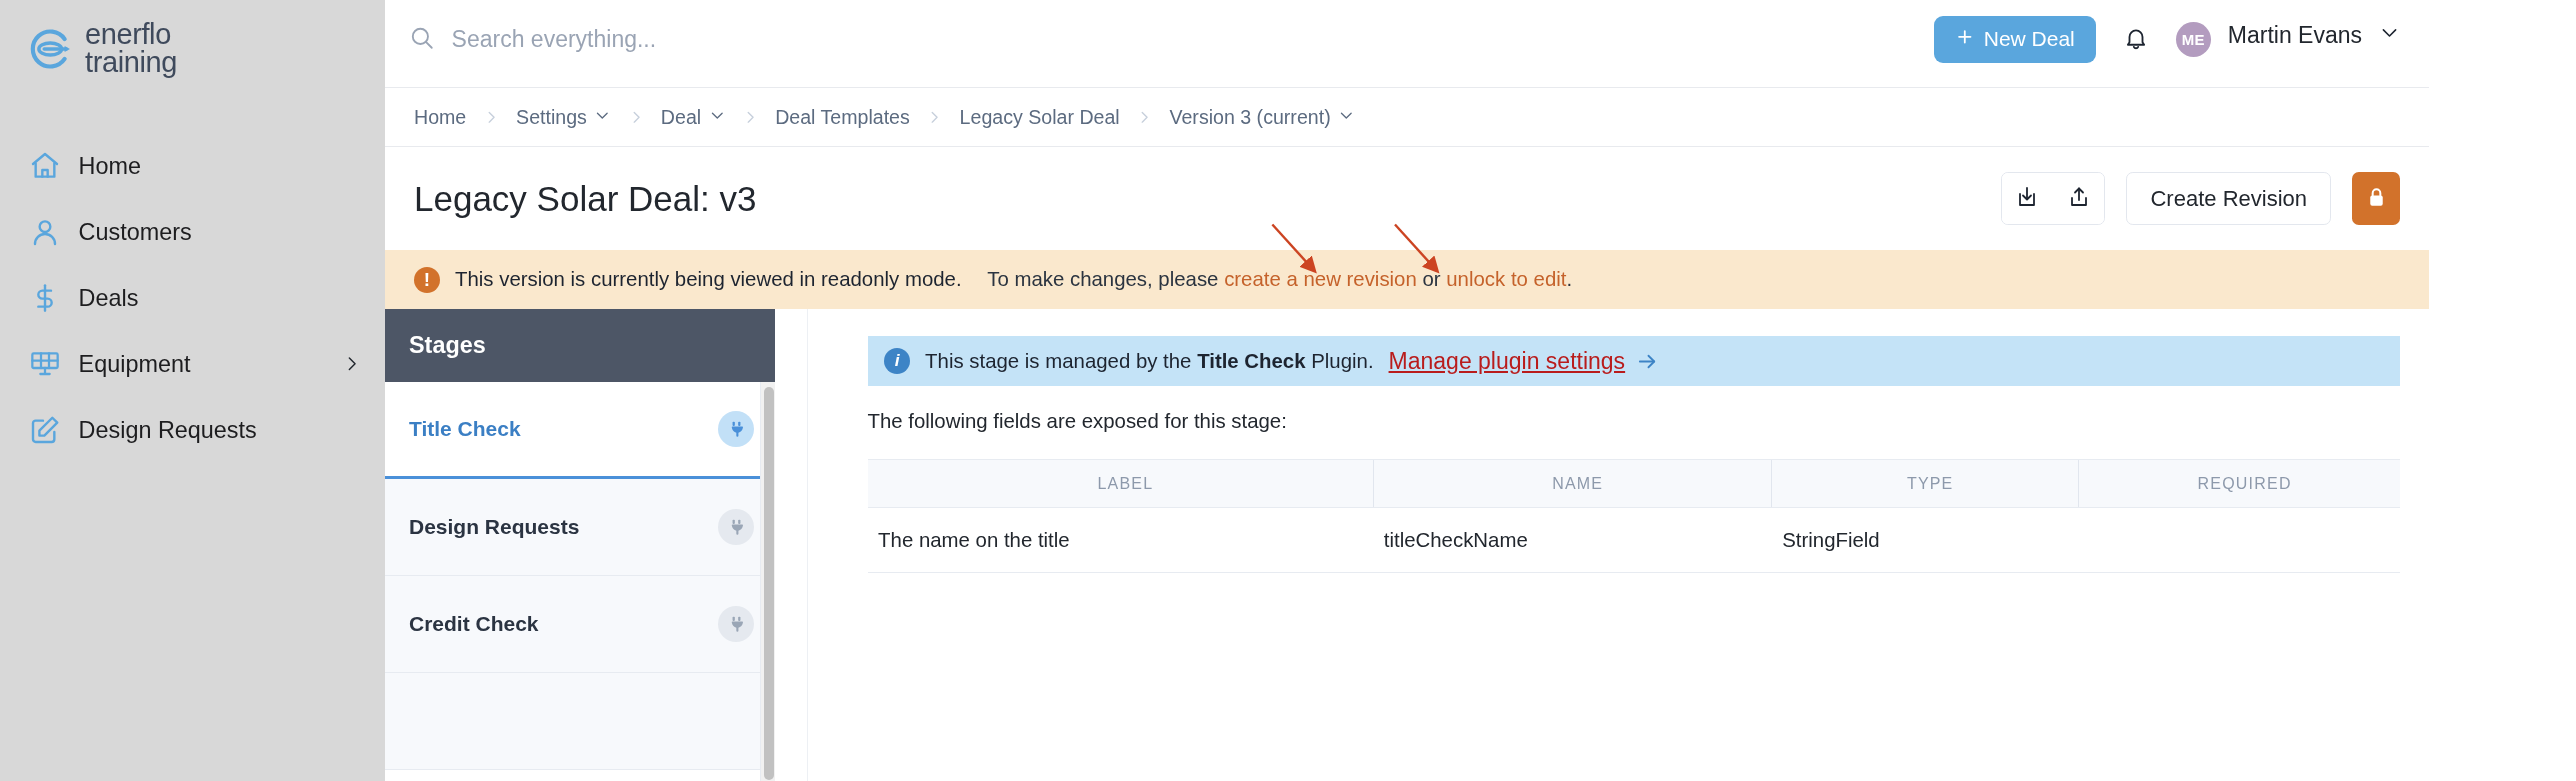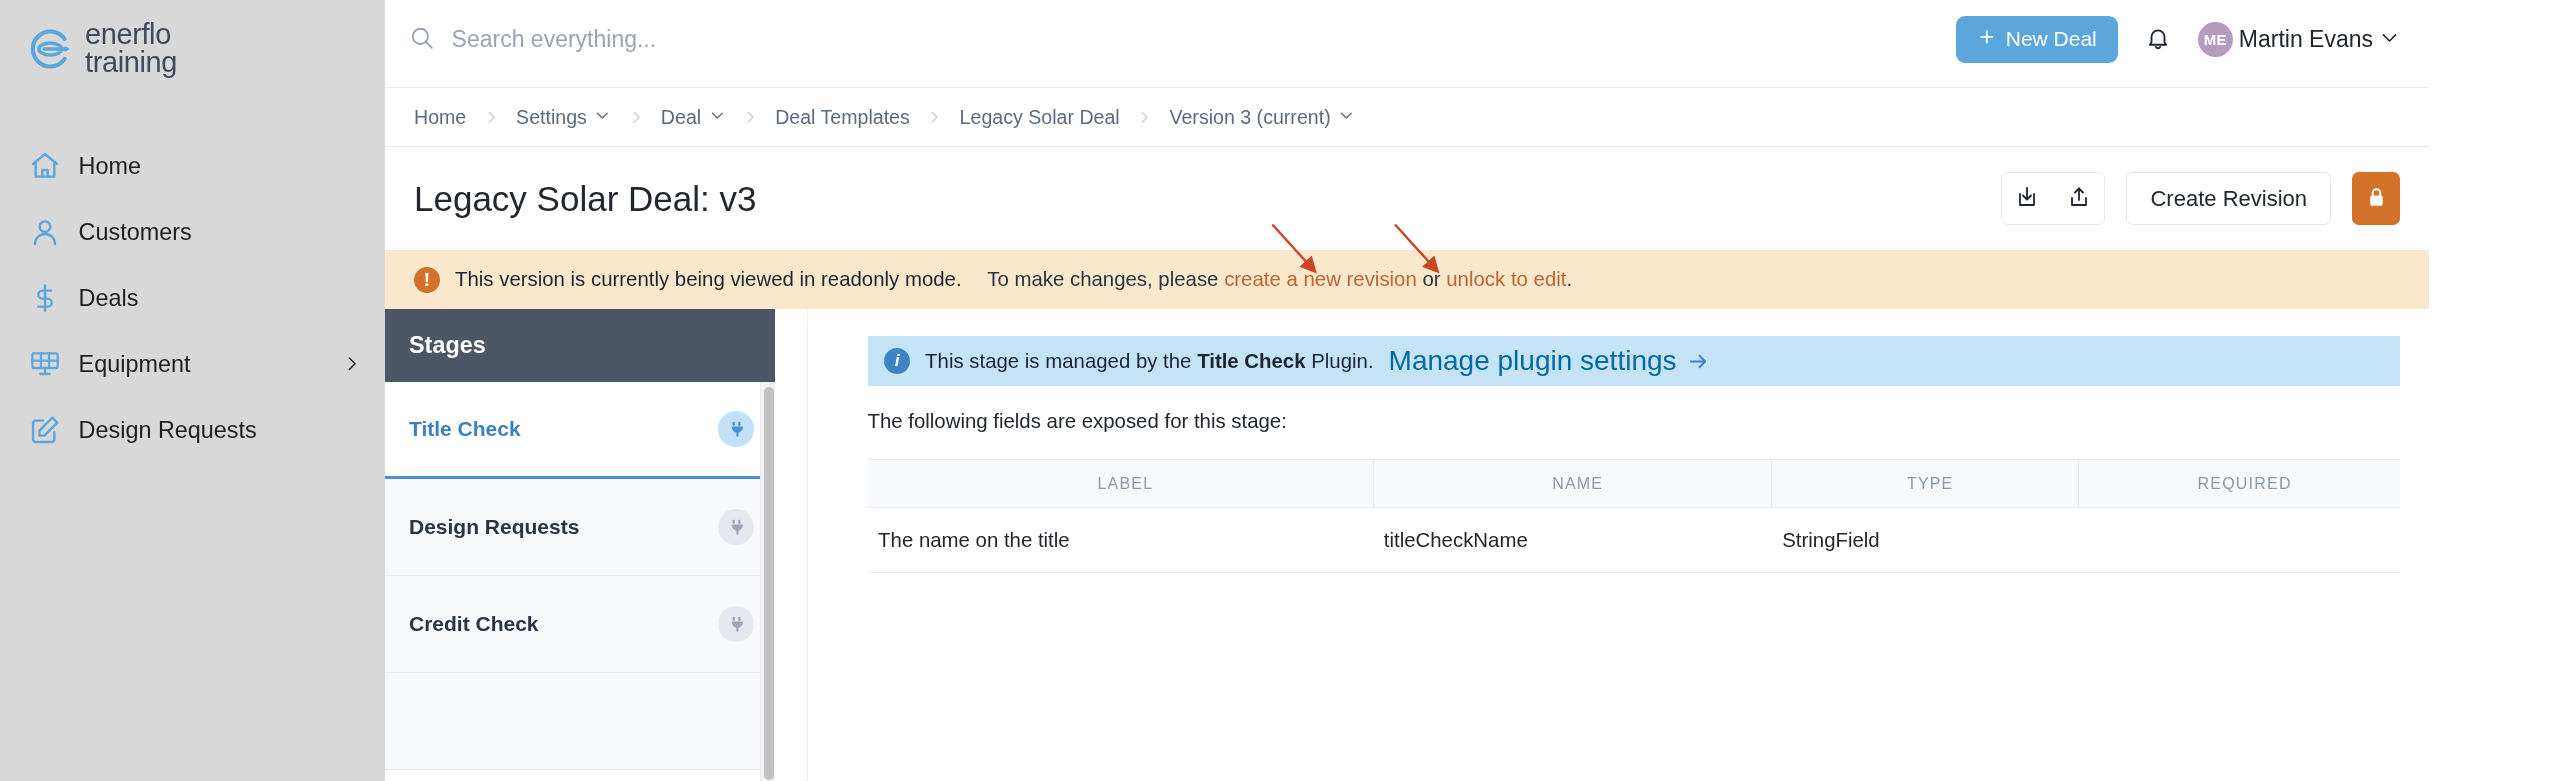--- a/index.html
+++ b/index.html
@@ -68,21 +68,21 @@
   .topbar-right { display: flex; align-items: center; gap: 27px; margin-left: auto; }
   .new-deal-btn {
     background: #5aa6dd; color: #fff;
     border: none; border-radius: 9px;
     height: 47px; padding: 0 21px;
     display: flex; align-items: center; gap: 9px;
     font-size: 21px; font-family: inherit; font-weight: 500;
     cursor: pointer; white-space: nowrap;
   }
   .bell-btn { background: none; border: none; cursor: pointer; display:flex; align-items:center; padding:0; }
-  .user-wrap { display: flex; align-items: center; gap: 6px; cursor: pointer; }
+  .user-wrap { display: flex; align-items: flex-start; gap: 17px; cursor: pointer; }
   .avatar {
     width: 35px; height: 35px; border-radius: 50%;
     background: #b39cbf; color: #fff;
     display: flex; align-items: center; justify-content: center;
     font-size: 15px; font-weight: 600; letter-spacing: 0.4px;
   }
   .user-name { font-size: 23px; color: #22272e; font-weight: 500; white-space: nowrap; }
 
   
   .breadcrumb-bar {
@@ -212,21 +212,21 @@
   }
   .info-icon {
     width: 26px; height: 26px; border-radius: 50%;
     background: #3d84c6; color: #fff;
     display: flex; align-items: center; justify-content: center;
     font-size: 17.4px; font-weight: 700; font-style: italic; line-height: 1;
     flex: 0 0 26px;
   }
   .info-text { font-size: 20.4px; color: #1d2430; white-space: nowrap; }
   .info-text b { font-weight: 700; }
-  .info-link { color: #0369a1; font-size: 28px; cursor: pointer; white-space: nowrap; }
+  .info-link { color: #b91c1c; font-size: 23px; cursor: pointer; white-space: nowrap; text-decoration: underline; }
 
   .exposed-note {
     font-size: 20.4px; color: #22272e;
     margin-top: 24px; margin-bottom: 26px;
   }
 
   table.fields { width: 100%; border-collapse: collapse; table-layout: fixed; }
   table.fields thead th {
     background: #f7f9fc;
     height: 48px;

